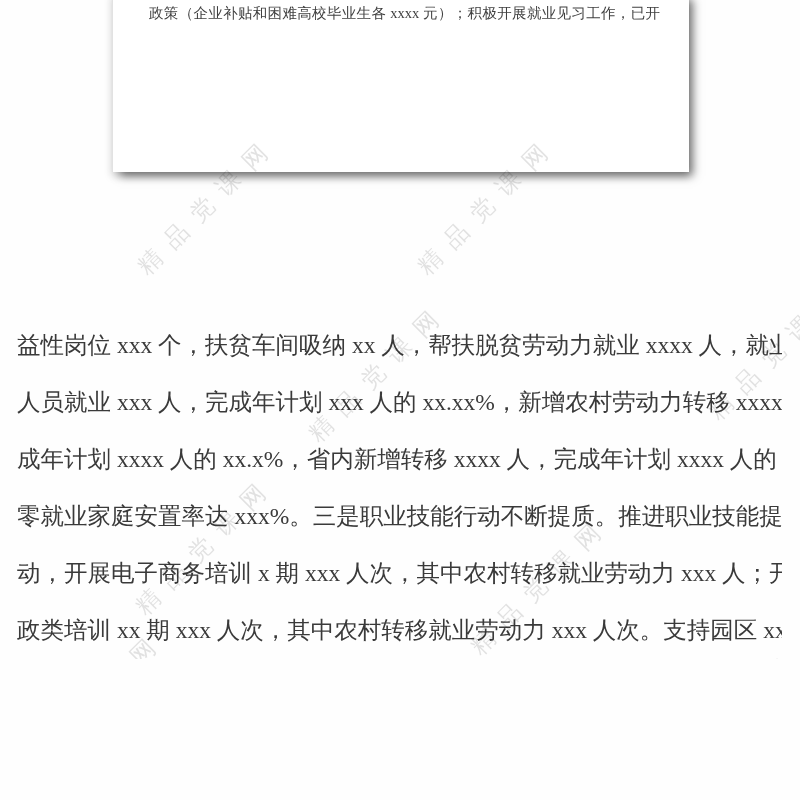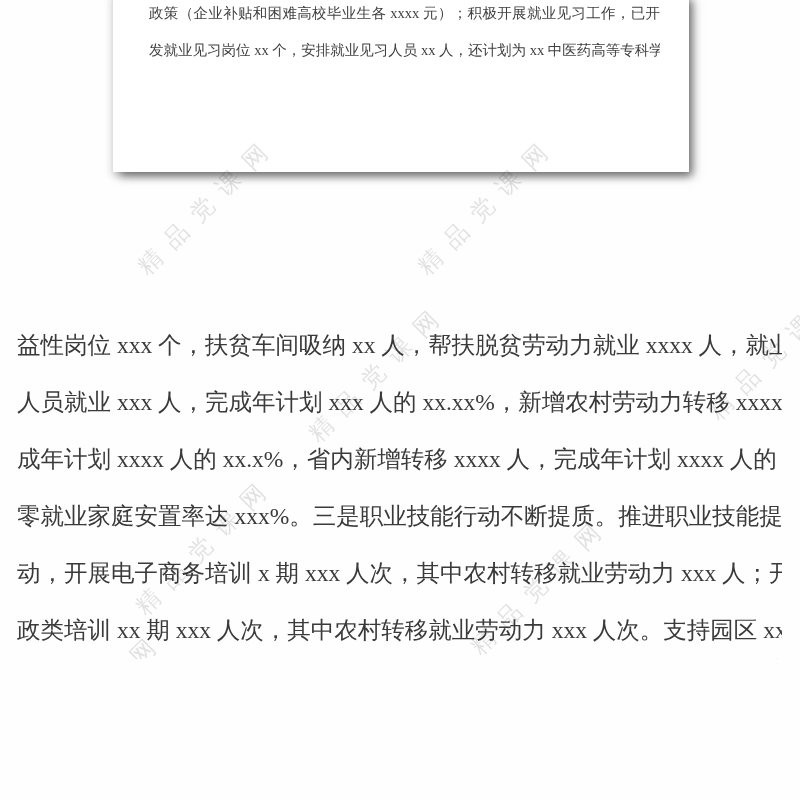--- a/index.html
+++ b/index.html
@@ -82,21 +82,20 @@
   }
 </style>
 </head>
 <body>
 
 <div class="viewer">
 
   <div class="page-card">
     <div class="page-card-text">
       <div class="card-line">政策（企业补贴和困难高校毕业生各 xxxx 元）；积极开展就业见习工作，已开</div>
-      <div class="card-line">发就业见习岗位 xx 个，安排就业见习人员 xx 人，还计划为 xx 中医药高等专科学</div>
     </div>
   </div>
 
   <div class="doc-body">
     <div class="body-line">益性岗位 xxx 个，扶贫车间吸纳 xx 人，帮扶脱贫劳动力就业 xxxx 人，就业困难</div>
     <div class="body-line">人员就业 xxx 人，完成年计划 xxx 人的 xx.xx%，新增农村劳动力转移 xxxx 人，完</div>
     <div class="body-line">成年计划 xxxx 人的 xx.x%，省内新增转移 xxxx 人，完成年计划 xxxx 人的 xx%，</div>
     <div class="body-line">零就业家庭安置率达 xxx%。三是职业技能行动不断提质。推进职业技能提升行</div>
     <div class="body-line">动，开展电子商务培训 x 期 xxx 人次，其中农村转移就业劳动力 xxx 人；开展家</div>
     <div class="body-line">政类培训 xx 期 xxx 人次，其中农村转移就业劳动力 xxx 人次。支持园区 xx 家企</div>

